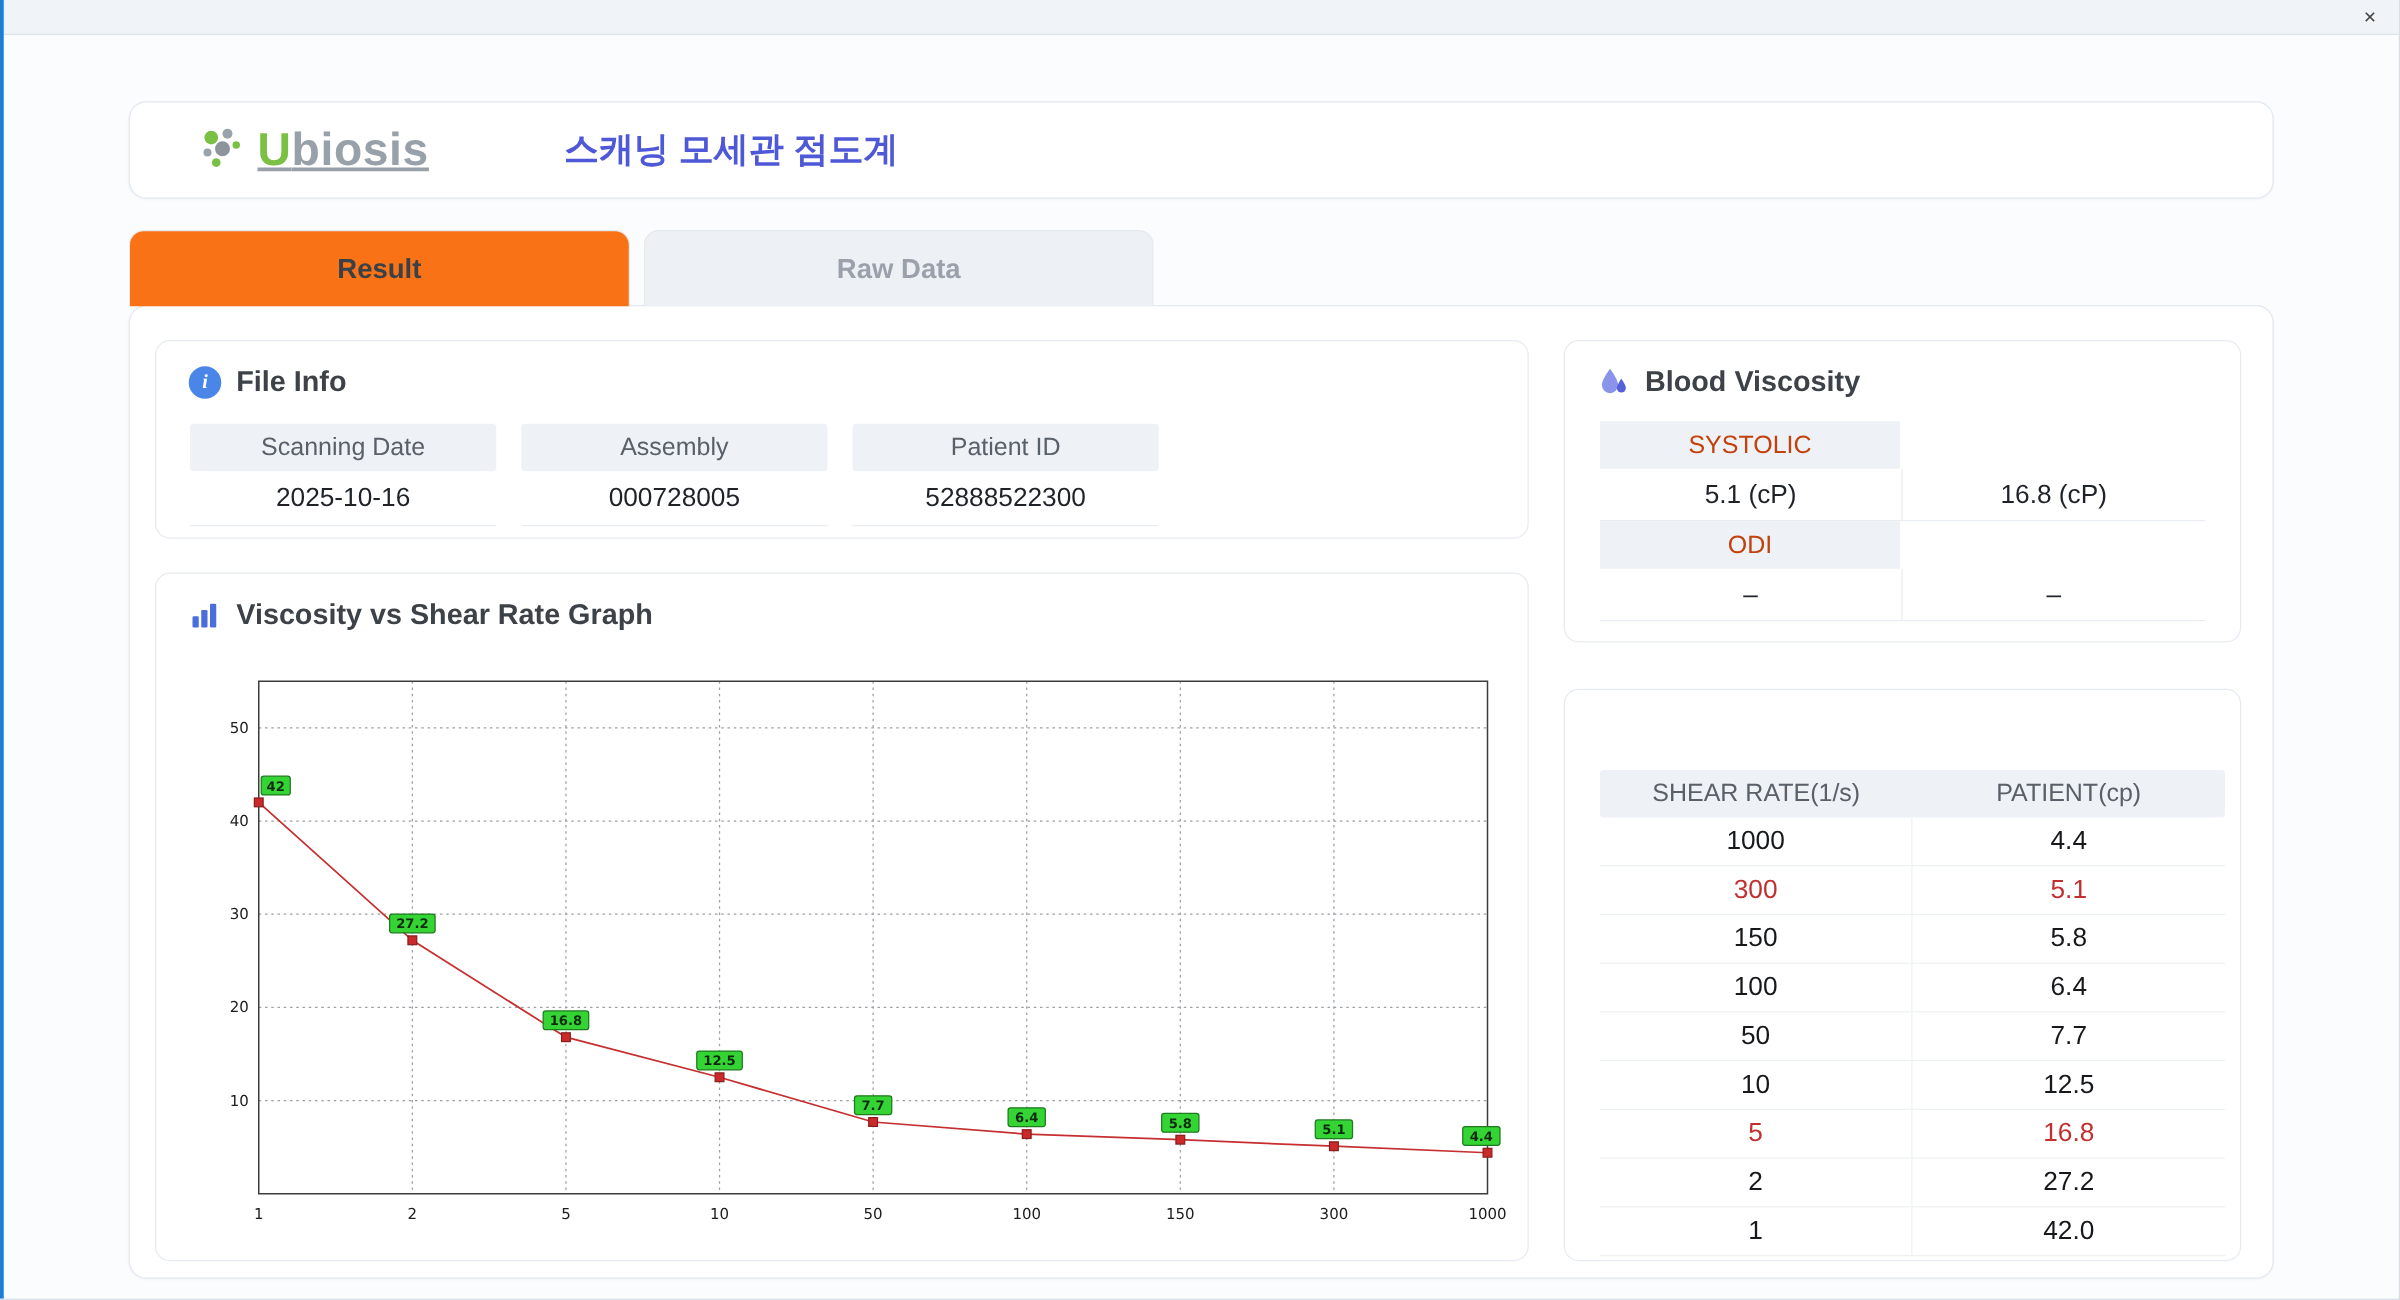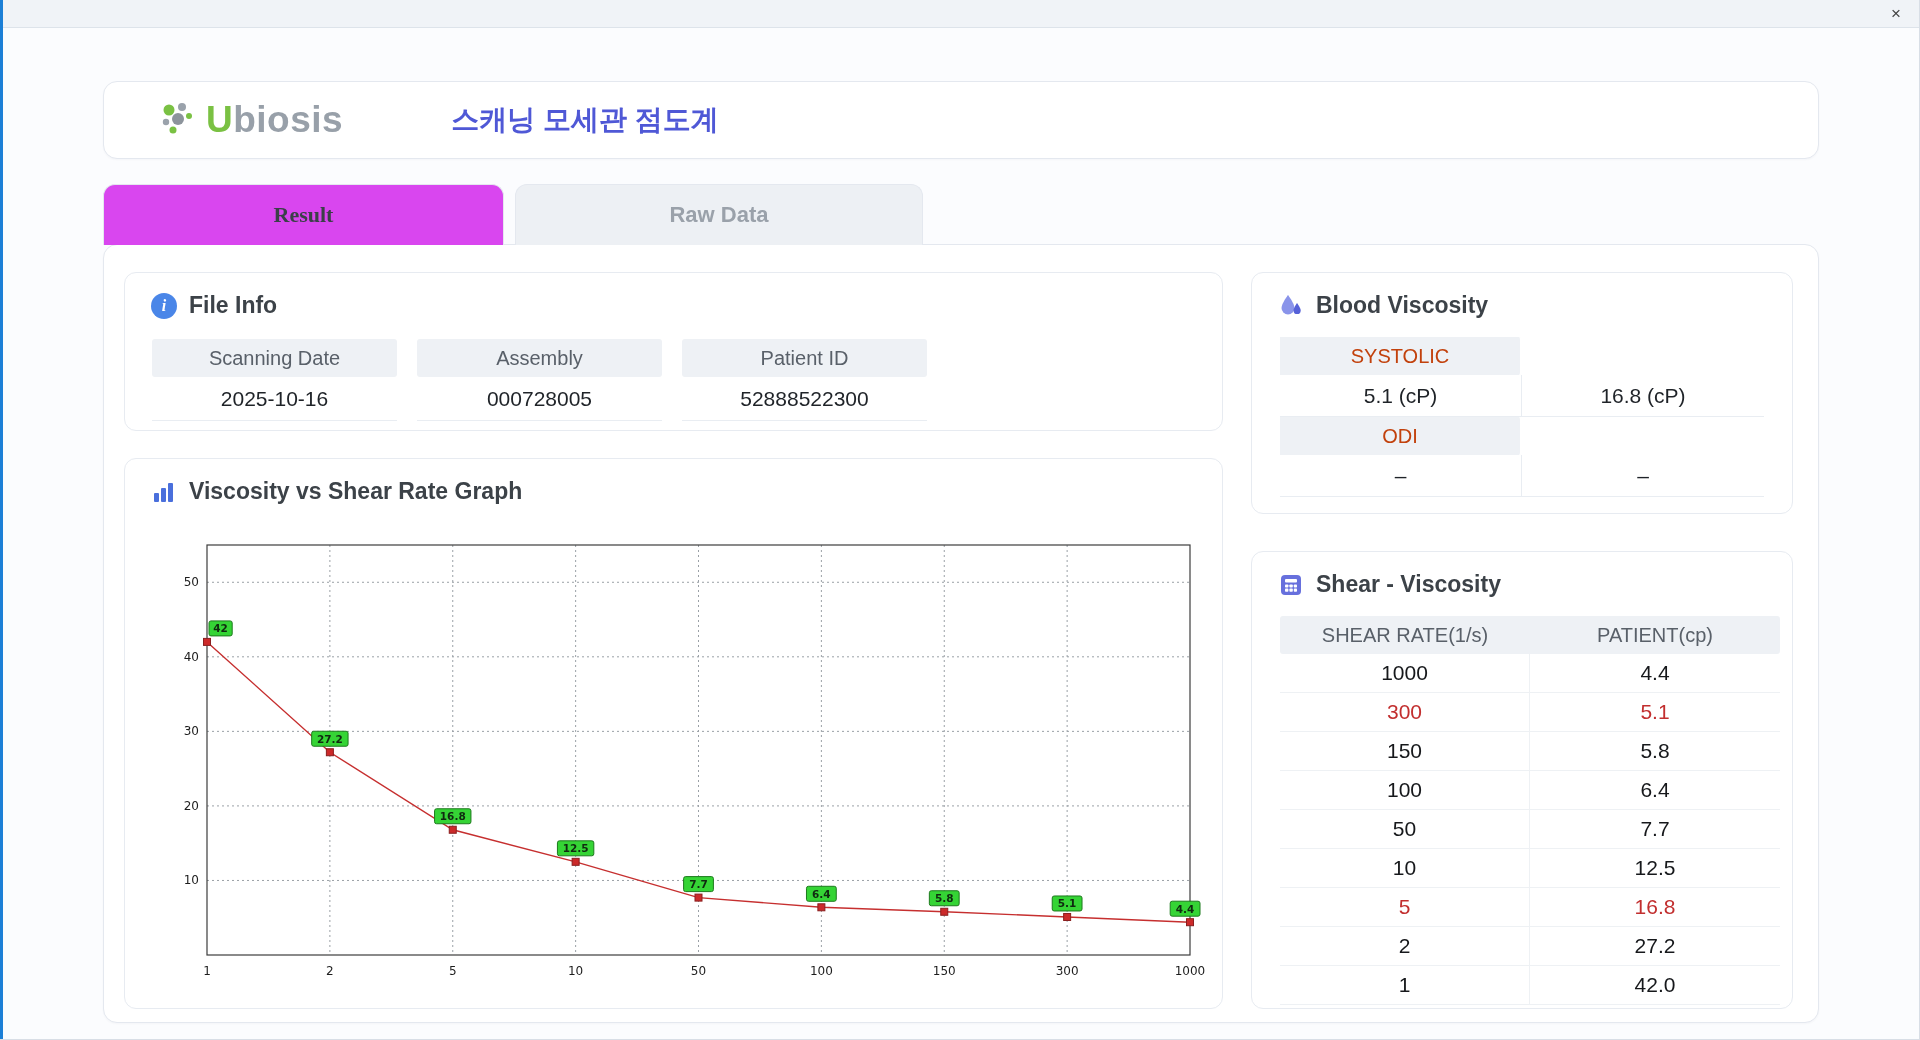--- a/index.html
+++ b/index.html
@@ -27,33 +27,33 @@
 
   .card {
     position:absolute; background:#fff;
     border:1px solid #e4e8ef; border-radius:14px;
     box-shadow:0 1px 2px rgba(20,30,60,0.03);
   }
 
   
   .header-card { left:103px; top:81px; width:1716px; height:78px; display:flex; align-items:center; }
   .logo-wrap { margin-left:52px; display:flex; align-items:center; gap:8px; }
-  .logo-text { font-size:37px; color:#98a0a9; font-weight:600; letter-spacing:0.5px; }
+  .logo-text { font-size:37px; color:#98a0a9; font-weight:600; letter-spacing:0.5px;text-decoration:underline; }
   .logo-text .logo-u { color:#7ac143; }
   .app-title { margin-left:108px; color:#4f58d6; font-size:28px; font-weight:bold; }
 
   
   .tab {
     position:absolute; top:184px; height:61px; z-index:3;
     display:flex; align-items:center; justify-content:center;
     font-size:22px; font-weight:bold;
     border:1px solid #e4e8ef; border-bottom:none;
     border-radius:12px 12px 0 0; cursor:default;
   }
-  .tab-result { left:103px; width:401px; background:#d946ef; color:#3a4048;font-family:Liberation Serif, serif; }
+  .tab-result { left:103px; width:401px; background:#f97316; color:#3a4048; }
   .tab-raw    { left:515px; width:408px; background:#edf0f4; color:#9aa1aa; }
 
   
   .main-card { left:103px; top:244px; width:1716px; height:779px; z-index:1; }
 
   
   .sub-card {
     position:absolute; background:#fff; z-index:2;
     border:1px solid #e7ebf1; border-radius:12px;
   }
@@ -261,33 +261,20 @@
       <div class="bv-head-cell">ODI</div>
     </div>
     <div class="bv-row">
       <div class="bv-val-cell">–</div>
       <div class="bv-val-cell">–</div>
     </div>
   </div>
 </div>
 
 <div class="sub-card shear-card">
-  <div class="sub-title">
-    <svg width="26" height="26" viewBox="0 0 26 26">
-      <rect x="3" y="3" width="20" height="20" rx="4" fill="#6770dd"></rect>
-      <rect x="7" y="7" width="12" height="3.4" rx="1" fill="#fff"></rect>
-      <rect x="7" y="12.4" width="3.4" height="3.2" rx="0.8" fill="#fff"></rect>
-      <rect x="11.4" y="12.4" width="3.4" height="3.2" rx="0.8" fill="#fff"></rect>
-      <rect x="15.8" y="12.4" width="3.2" height="3.2" rx="0.8" fill="#fff"></rect>
-      <rect x="7" y="16.6" width="3.4" height="3.2" rx="0.8" fill="#fff"></rect>
-      <rect x="11.4" y="16.6" width="3.4" height="3.2" rx="0.8" fill="#fff"></rect>
-      <rect x="15.8" y="16.6" width="3.2" height="3.2" rx="0.8" fill="#fff"></rect>
-    </svg>
-    <span>Shear - Viscosity</span>
-  </div>
   <div class="shear-table">
     <div class="shead">
       <div class="shead-cell">SHEAR RATE(1/s)</div>
       <div class="shead-cell">PATIENT(cp)</div>
     </div>
     <div>
         <div class="srow">
           <div class="scell">1000</div>
           <div class="scell">4.4</div>
         </div>

